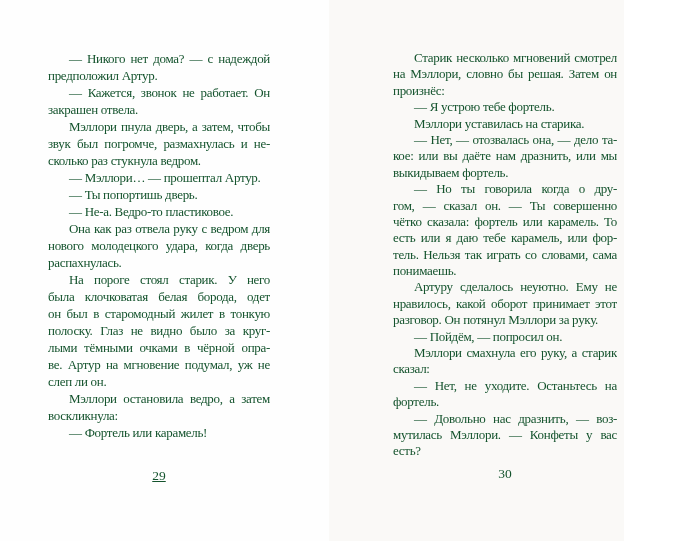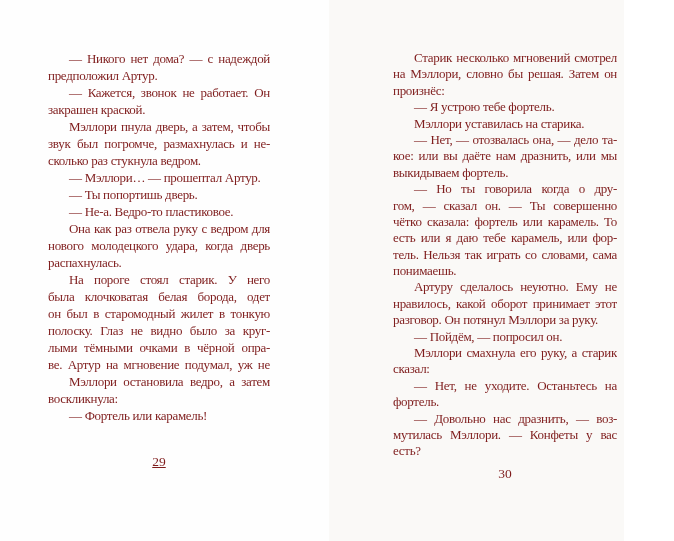--- a/index.html
+++ b/index.html
@@ -7,21 +7,21 @@
     padding: 0;
     background: #ffffff;
   }
   .spread {
     position: relative;
     width: 624px;
     height: 541px;
     background: #ffffff;
     overflow: hidden;
     font-family: "Liberation Serif", "DejaVu Serif", serif;
-    color: #7f1d1d;
+    color: #14532d;
   }
   .page {
     position: absolute;
     top: 0;
     height: 541px;
   }
   .page-left {
     left: 0;
     width: 337px;
     background: #fefefe;
@@ -77,56 +77,57 @@
   }
   .page-number {
     position: absolute;
     text-align: center;
     font-size: 13.5px;
     line-height: 17px;
   }
   .page-left .page-number {
     left: 48px;
     width: 222px;
-    top: 453px;
+    top: 467px;
     text-decoration: underline;
   }
   .page-right .page-number {
     left: 64px;
     width: 224px;
     top: 465px;
   }
 </style>
 </head>
 <body>
 
 <div class="spread">
 
   <div class="page page-left">
     <div class="text-col">
       <div>
           <div class="line j ind">— Никого нет дома? — с надеждой</div>
           <div class="line">предположил Артур.</div>
           <div class="line j ind">— Кажется, звонок не работает. Он</div>
-          <div class="line">закрашен краской.</div>
+          <div class="line">закрашен отвела.</div>
           <div class="line j ind">Мэллори пнула дверь, а затем, чтобы</div>
           <div class="line j">звук был погромче, размахнулась и не-</div>
           <div class="line">сколько раз стукнула ведром.</div>
           <div class="line ind">— Мэллори… — прошептал Артур.</div>
           <div class="line ind">— Ты попортишь дверь.</div>
           <div class="line ind">— Не-а. Ведро-то пластиковое.</div>
           <div class="line j ind">Она как раз отвела руку с ведром для</div>
           <div class="line j">нового молодецкого удара, когда дверь</div>
           <div class="line">распахнулась.</div>
           <div class="line j ind">На пороге стоял старик. У него</div>
           <div class="line j">была клочковатая белая борода, одет</div>
           <div class="line j">он был в старомодный жилет в тонкую</div>
           <div class="line j">полоску. Глаз не видно было за круг-</div>
           <div class="line j">лыми тёмными очками в чёрной опра-</div>
           <div class="line j">ве. Артур на мгновение подумал, уж не</div>
+          <div class="line">слеп ли он.</div>
           <div class="line j ind">Мэллори остановила ведро, а затем</div>
           <div class="line">воскликнула:</div>
           <div class="line ind">— Фортель или карамель!</div>
         </div>
     </div>
     <div class="page-number">29</div>
   </div>
 
   <div class="divider"></div>
 

